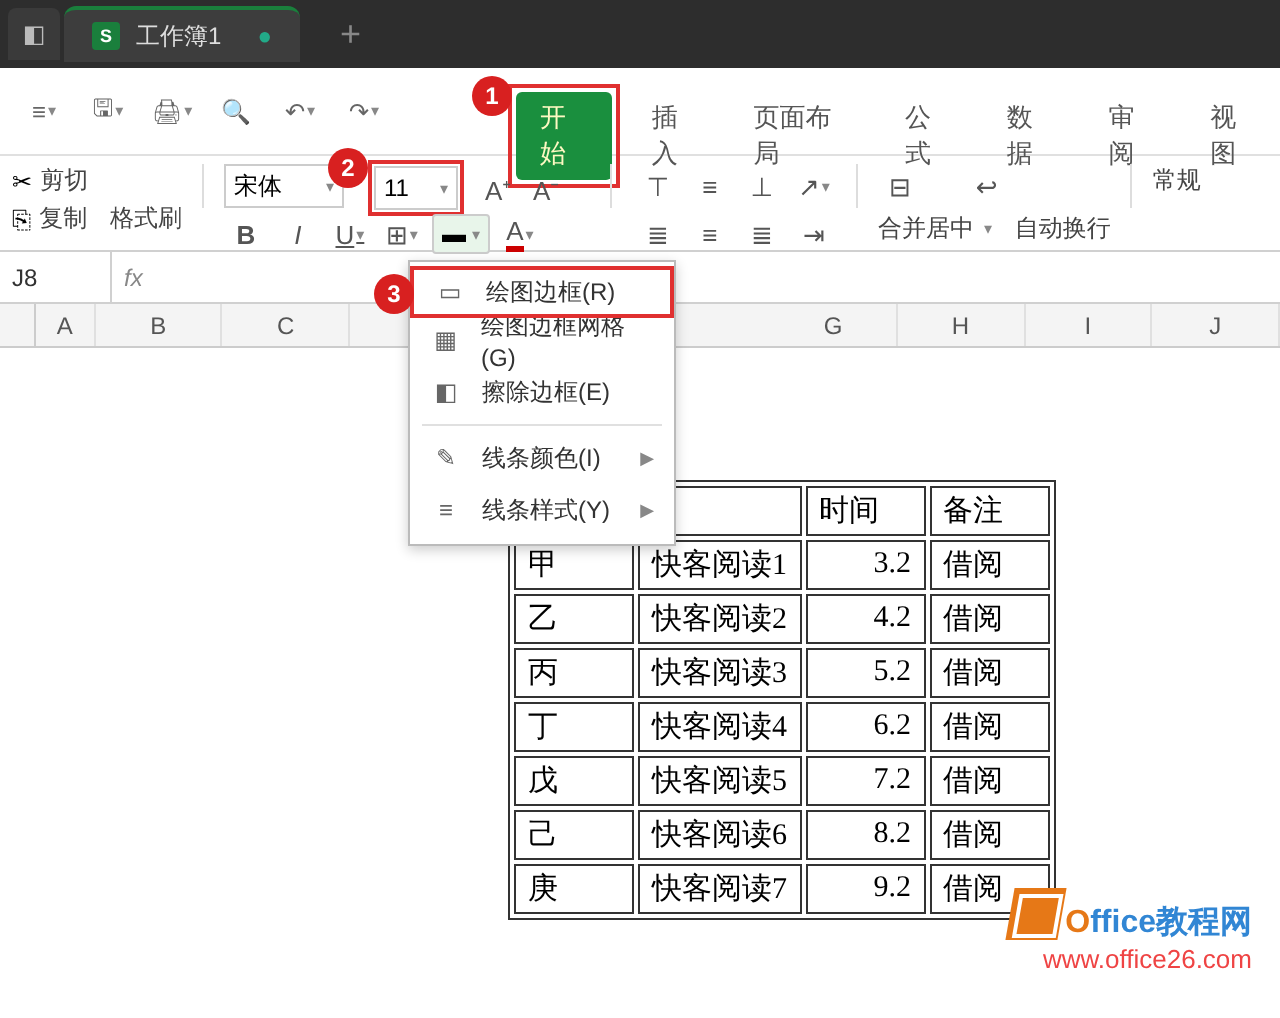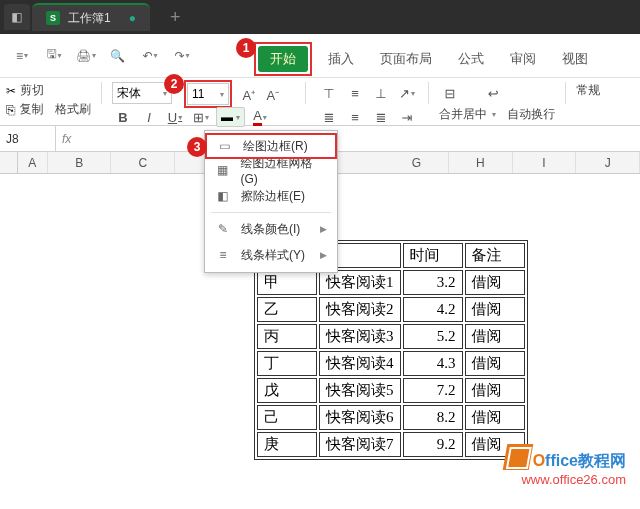--- a/index.html
+++ b/index.html
@@ -91,20 +91,21 @@
   <div class="tool-btn">↷<span class="dropdown-arrow">▾</span></div>
 
   <div class="ribbon-tabs">
     <div class="highlight-box-1">
       <div class="callout callout-1">1</div>
       <div class="ribbon-tab-active">开始</div>
     </div>
     <div class="ribbon-tab">插入</div>
     <div class="ribbon-tab">页面布局</div>
     <div class="ribbon-tab">公式</div>
+    <div class="ribbon-tab">数据</div>
     <div class="ribbon-tab">审阅</div>
     <div class="ribbon-tab">视图</div>
   </div>
 </div>
 
 <div class="toolbar-row2">
   <div class="tool-group">
     <div class="tool-row">
         <span>✂</span>
         <span class="text-label">剪切</span>
@@ -241,21 +242,21 @@
       </tr>
   <tr>
         <td>丙</td>
         <td>快客阅读3</td>
         <td class="num-cell">5.2</td>
         <td>借阅</td>
       </tr>
   <tr>
         <td>丁</td>
         <td>快客阅读4</td>
-        <td class="num-cell">4.3</td>
+        <td class="num-cell">6.2</td>
         <td>借阅</td>
       </tr>
   <tr>
         <td>戊</td>
         <td>快客阅读5</td>
         <td class="num-cell">7.2</td>
         <td>借阅</td>
       </tr>
   <tr>
         <td>己</td>

